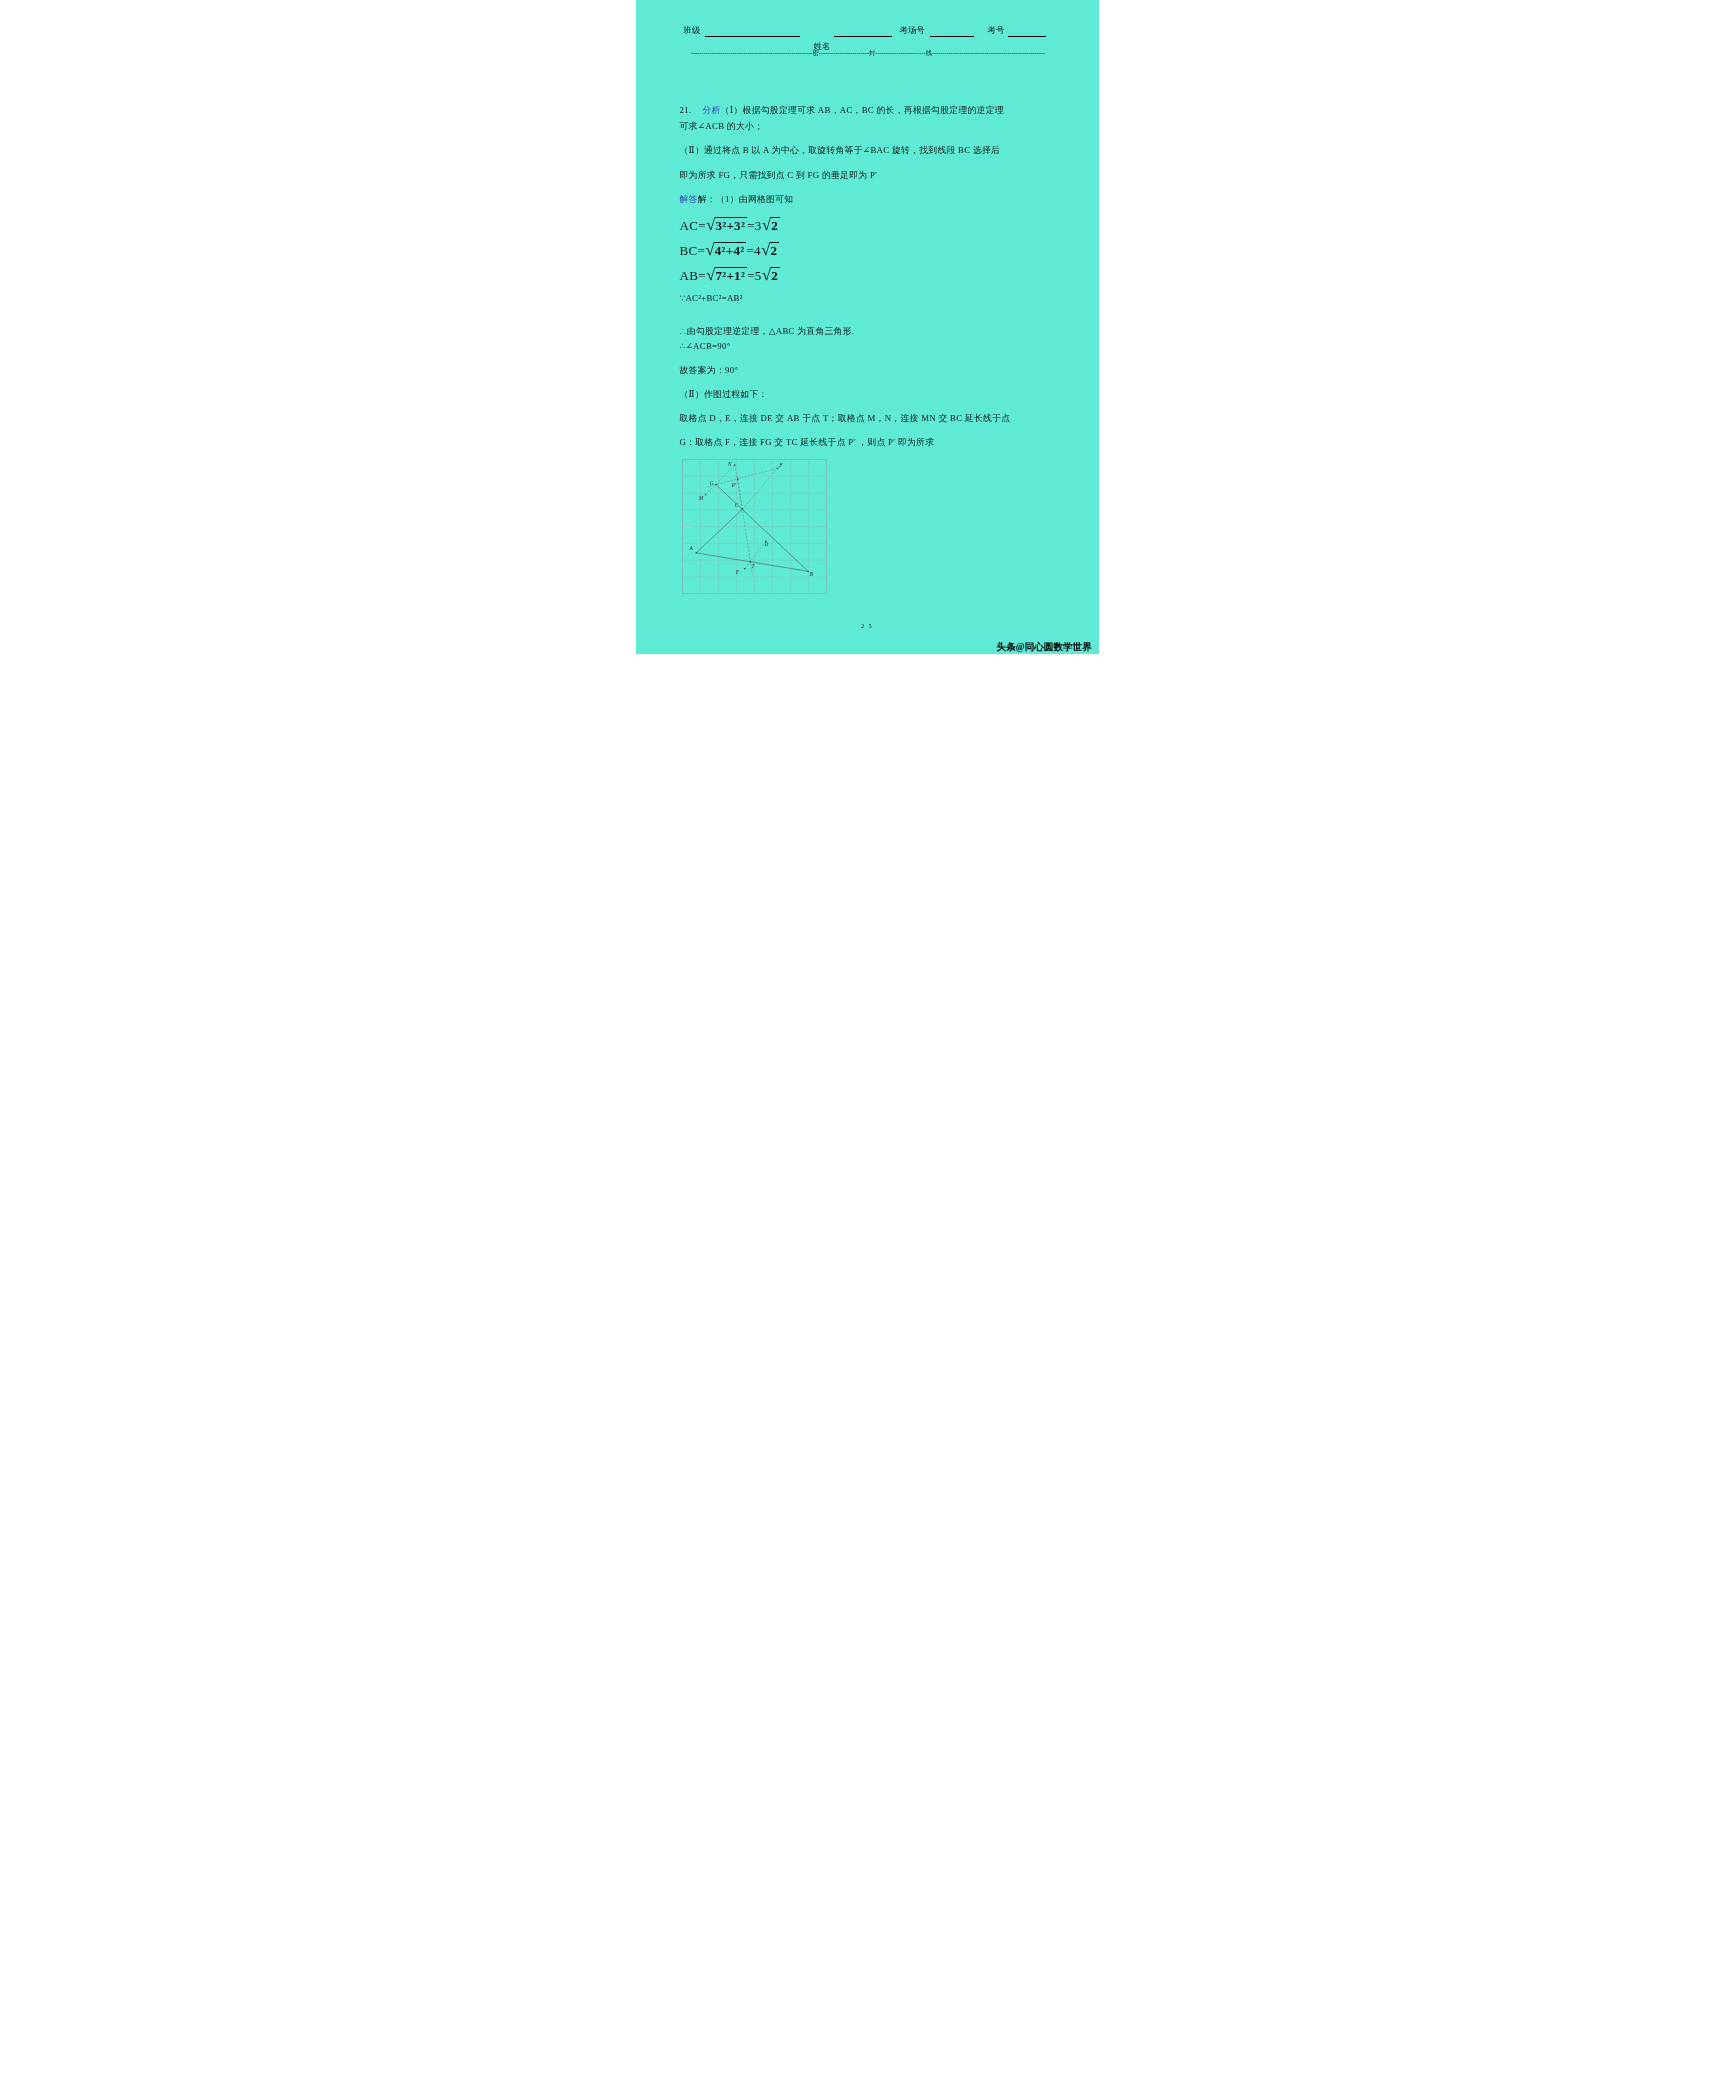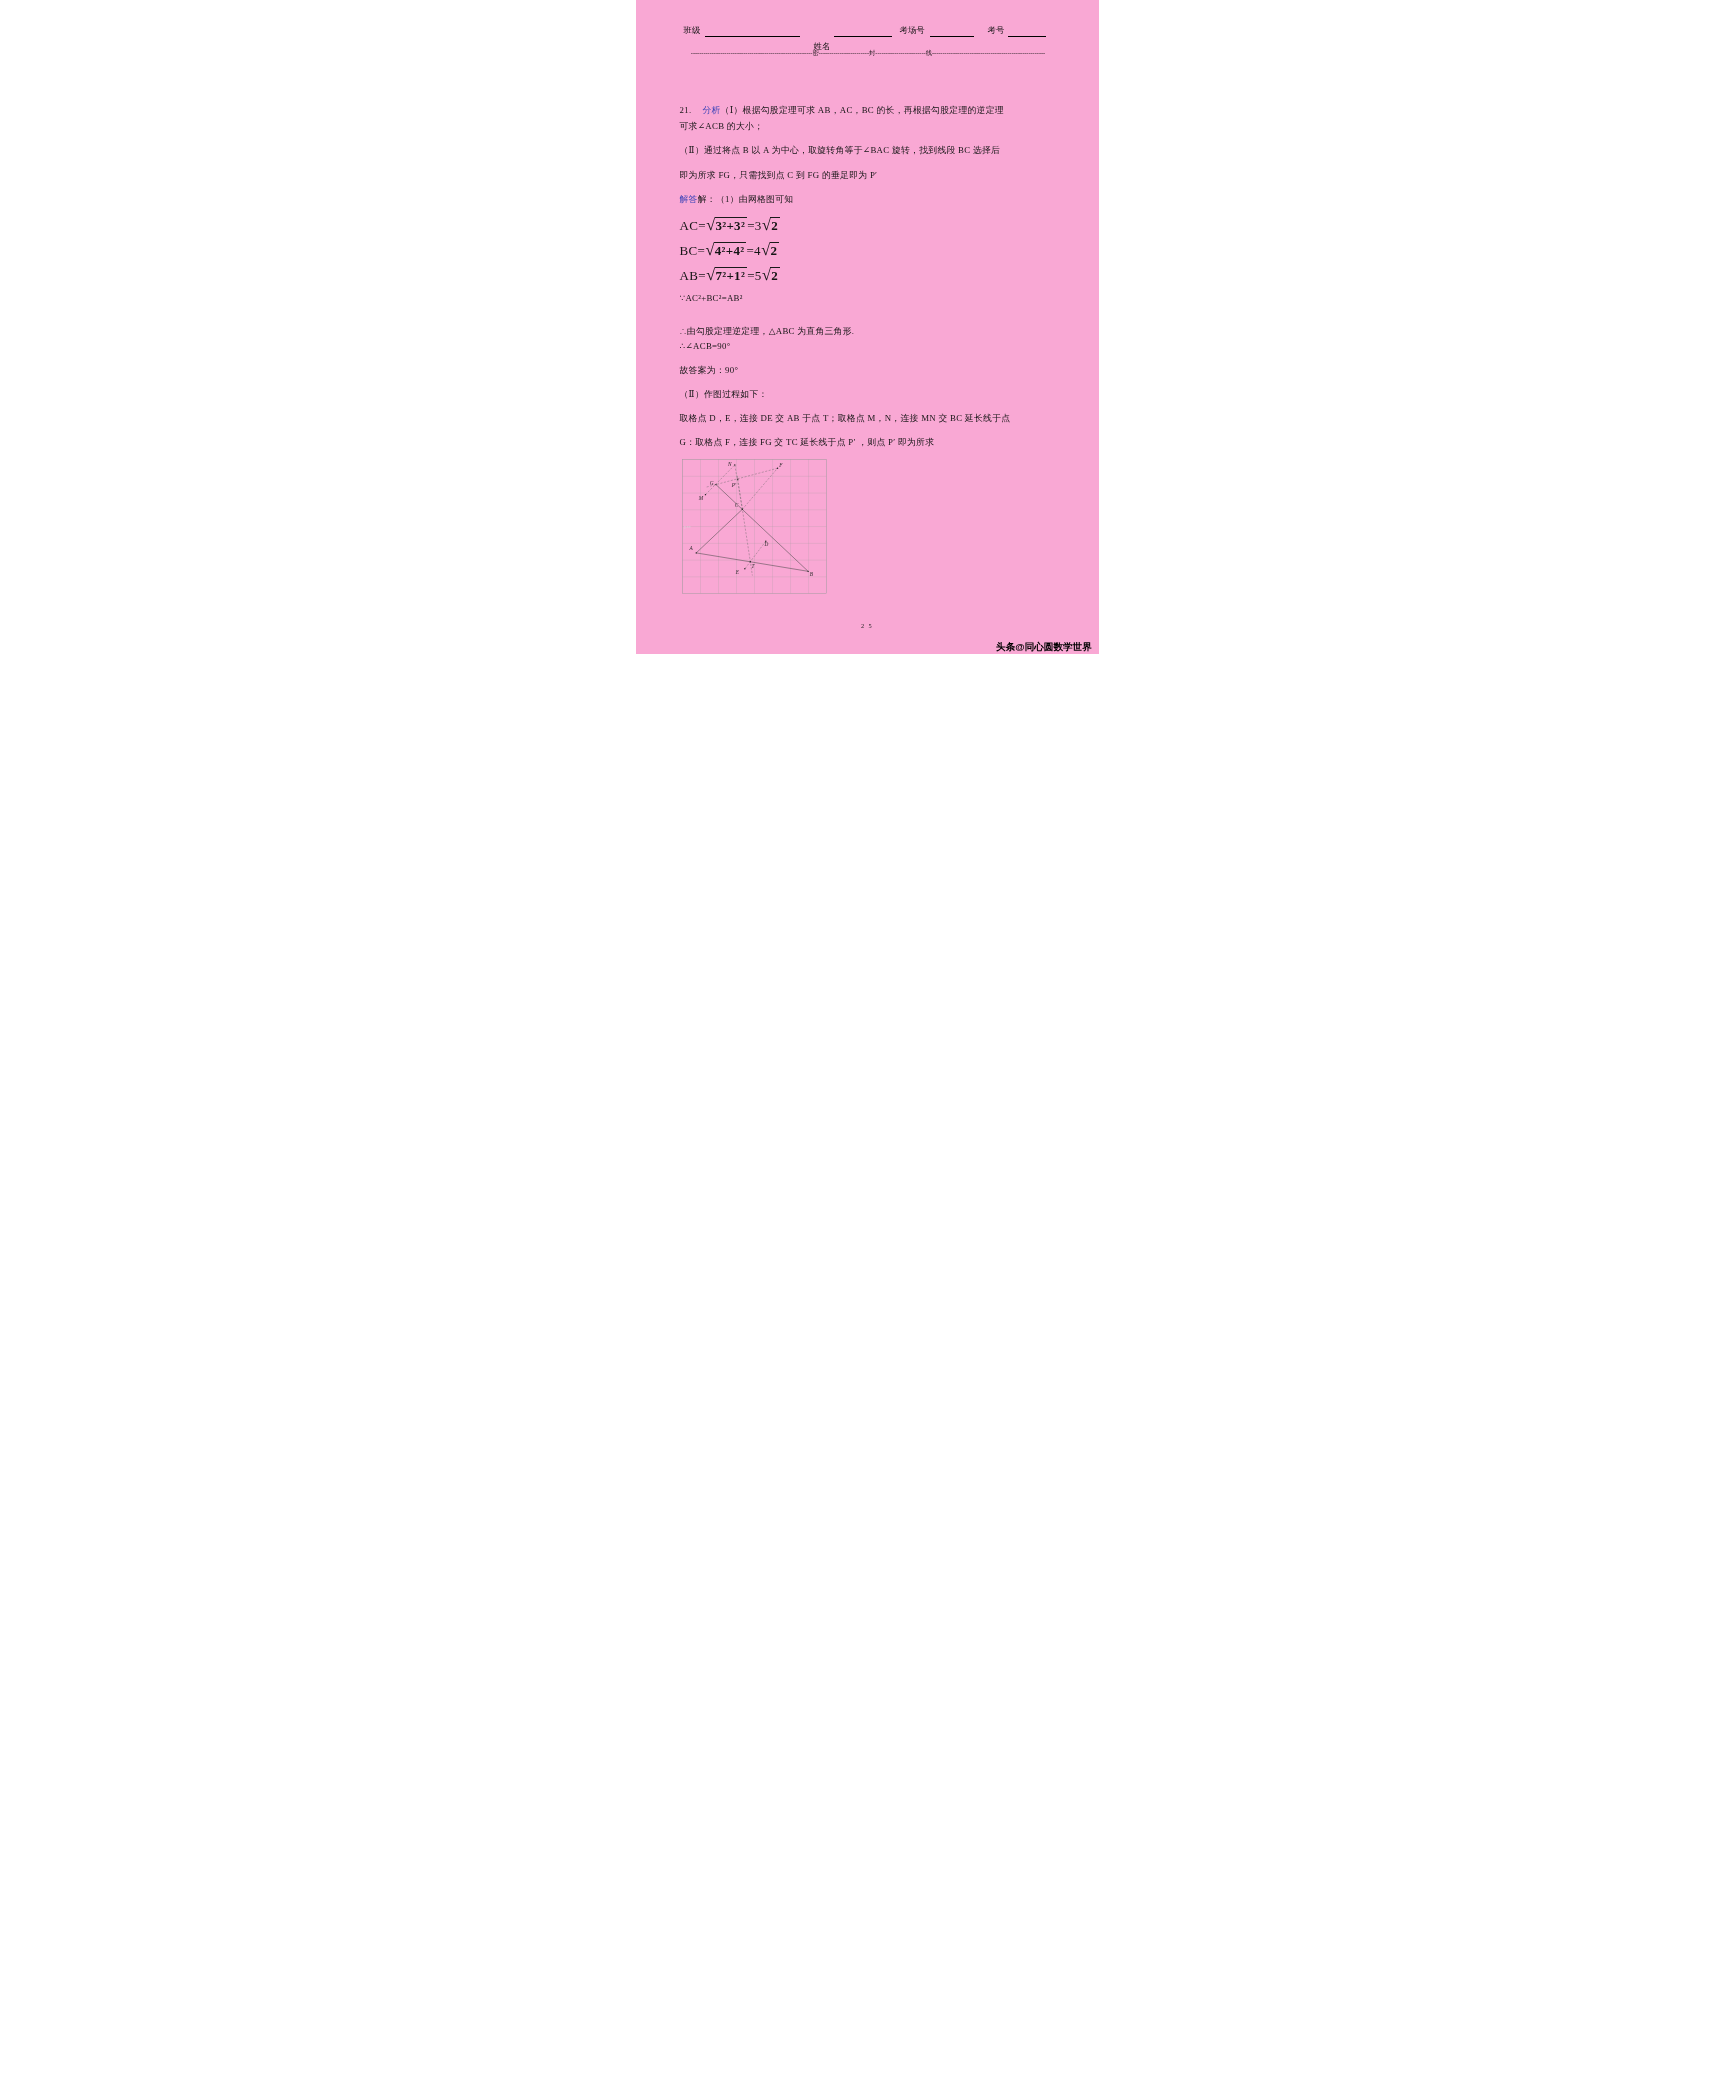--- a/index.html
+++ b/index.html
@@ -1,17 +1,17 @@
 <!DOCTYPE html>
 <html style="font-size:6.7px"><head>
 <meta charset="utf-8">
 <style>
   html, body { margin:0; padding:0; background:#ffffff; }
   .page {
-    position:relative; width:463px; height:654px; margin:0 auto; background:#f9a8d4;
+    position:relative; width:463px; height:654px; margin:0 auto; background:#5eead4;
     font-family:"Liberation Serif","DejaVu Serif",serif; color:#151515; overflow:hidden;
   }
   .hdr-label { position:absolute; font-size:8.4px; white-space:nowrap; color:#111; }
   .blank { position:absolute; height:11px; border-bottom:0.8px solid #000; }
   .seal {
     position:absolute; top:49px; left:45px; width:375px; font-size:6.3px;
     text-align:center; white-space:nowrap; color:#111; overflow:hidden;
   }
   .tl {
     position:absolute; left:44px; width:384px; font-size:8.8px; line-height:13.4px;
@@ -23,21 +23,21 @@
   .sqrt { display:inline-flex; align-items:flex-start; margin:0 0.4px; }
   .rsym { font-size:1.25em; line-height:1.05; margin-right:-0.8px; transform:translateY(0.4px); }
   .rbody { border-top:0.7px solid #1a1a1a; padding:0.8px 1.7px 0 0.8px; line-height:1.15;font-weight:bold; }
   .diagram { position:absolute; left:46px; top:459px; }
   .pagenum {
     position:absolute; top:622px; left:0; width:100%; text-align:center;
     font-size:6.3px; letter-spacing:1.3px; color:#222;
   }
   .credit {
     position:absolute; top:641px; right:6.7px; font-size:9.6px; font-weight:700;
-    font-family:Liberation Sans, sans-serif; color:#000;
+    font-family:Liberation Serif, serif; color:#000;
   }
   svg text.pt {
     font-style:italic; font-size:12.5px; fill:#2a2a2a;
     font-family:"Liberation Serif","DejaVu Serif",serif;
   }
   svg text.wm { font-size:10px; fill:#d9d9d9; letter-spacing:1px; }
 </style>
 </head>
 <body>
 

